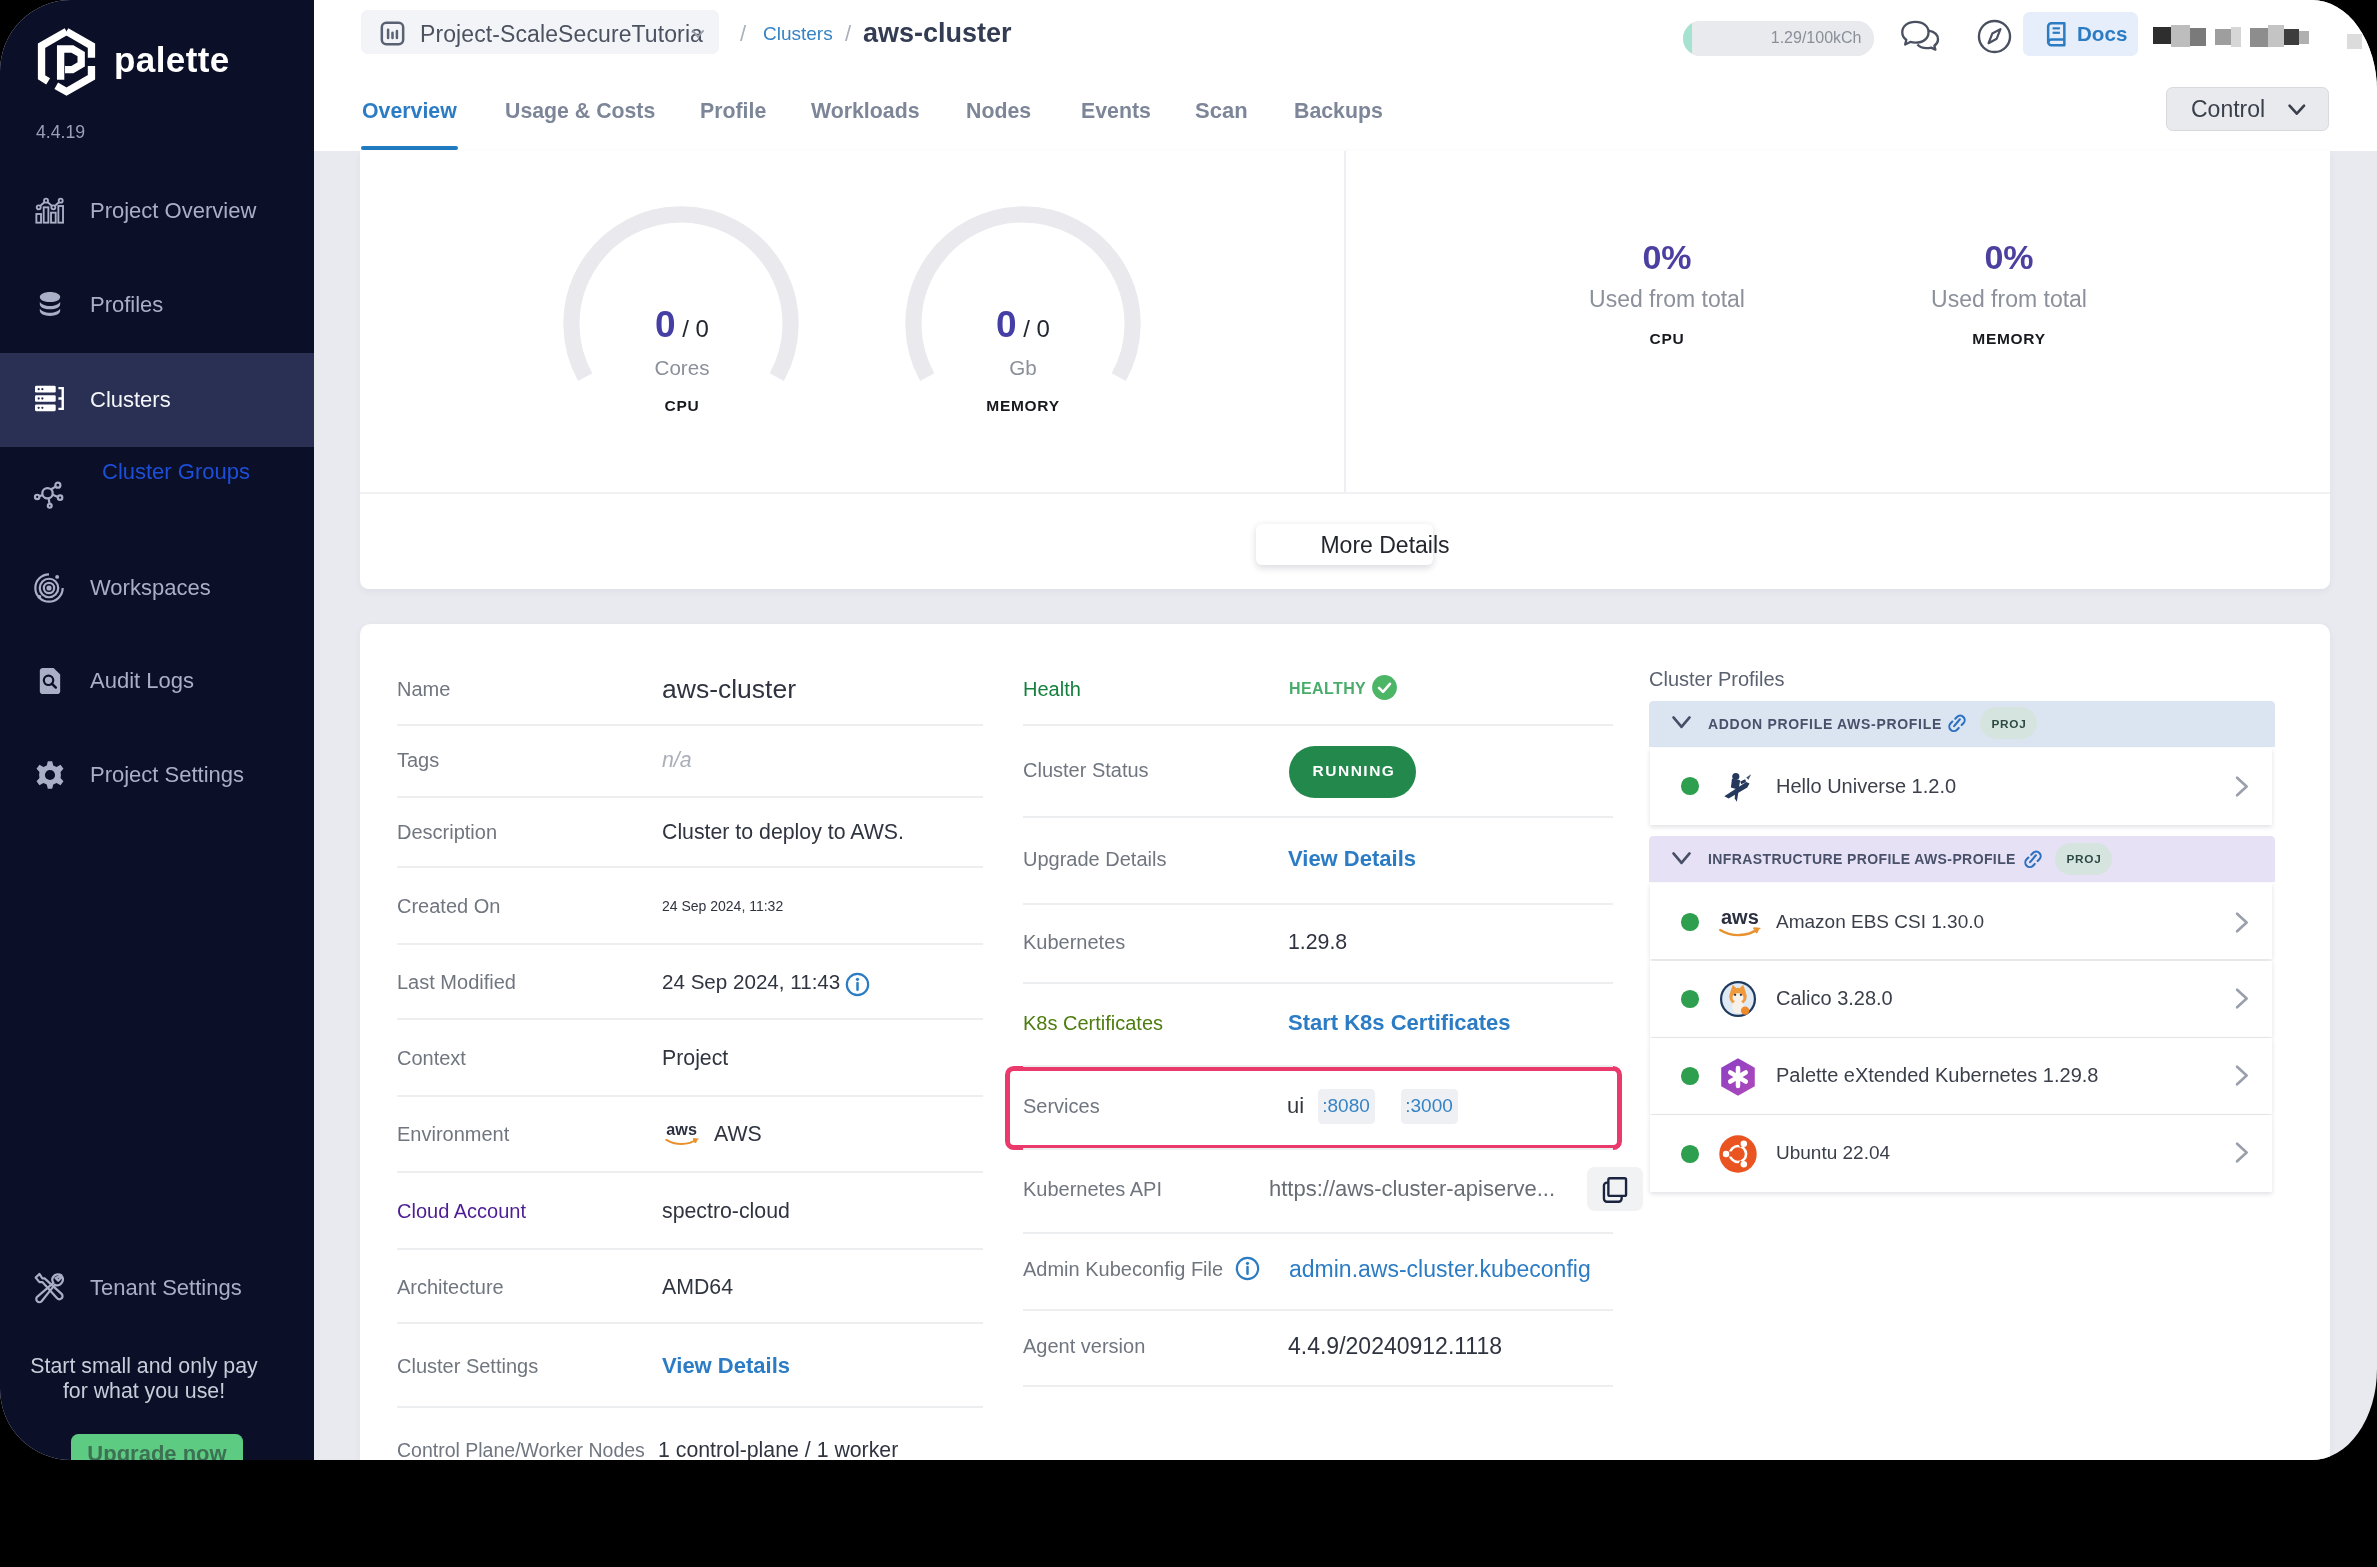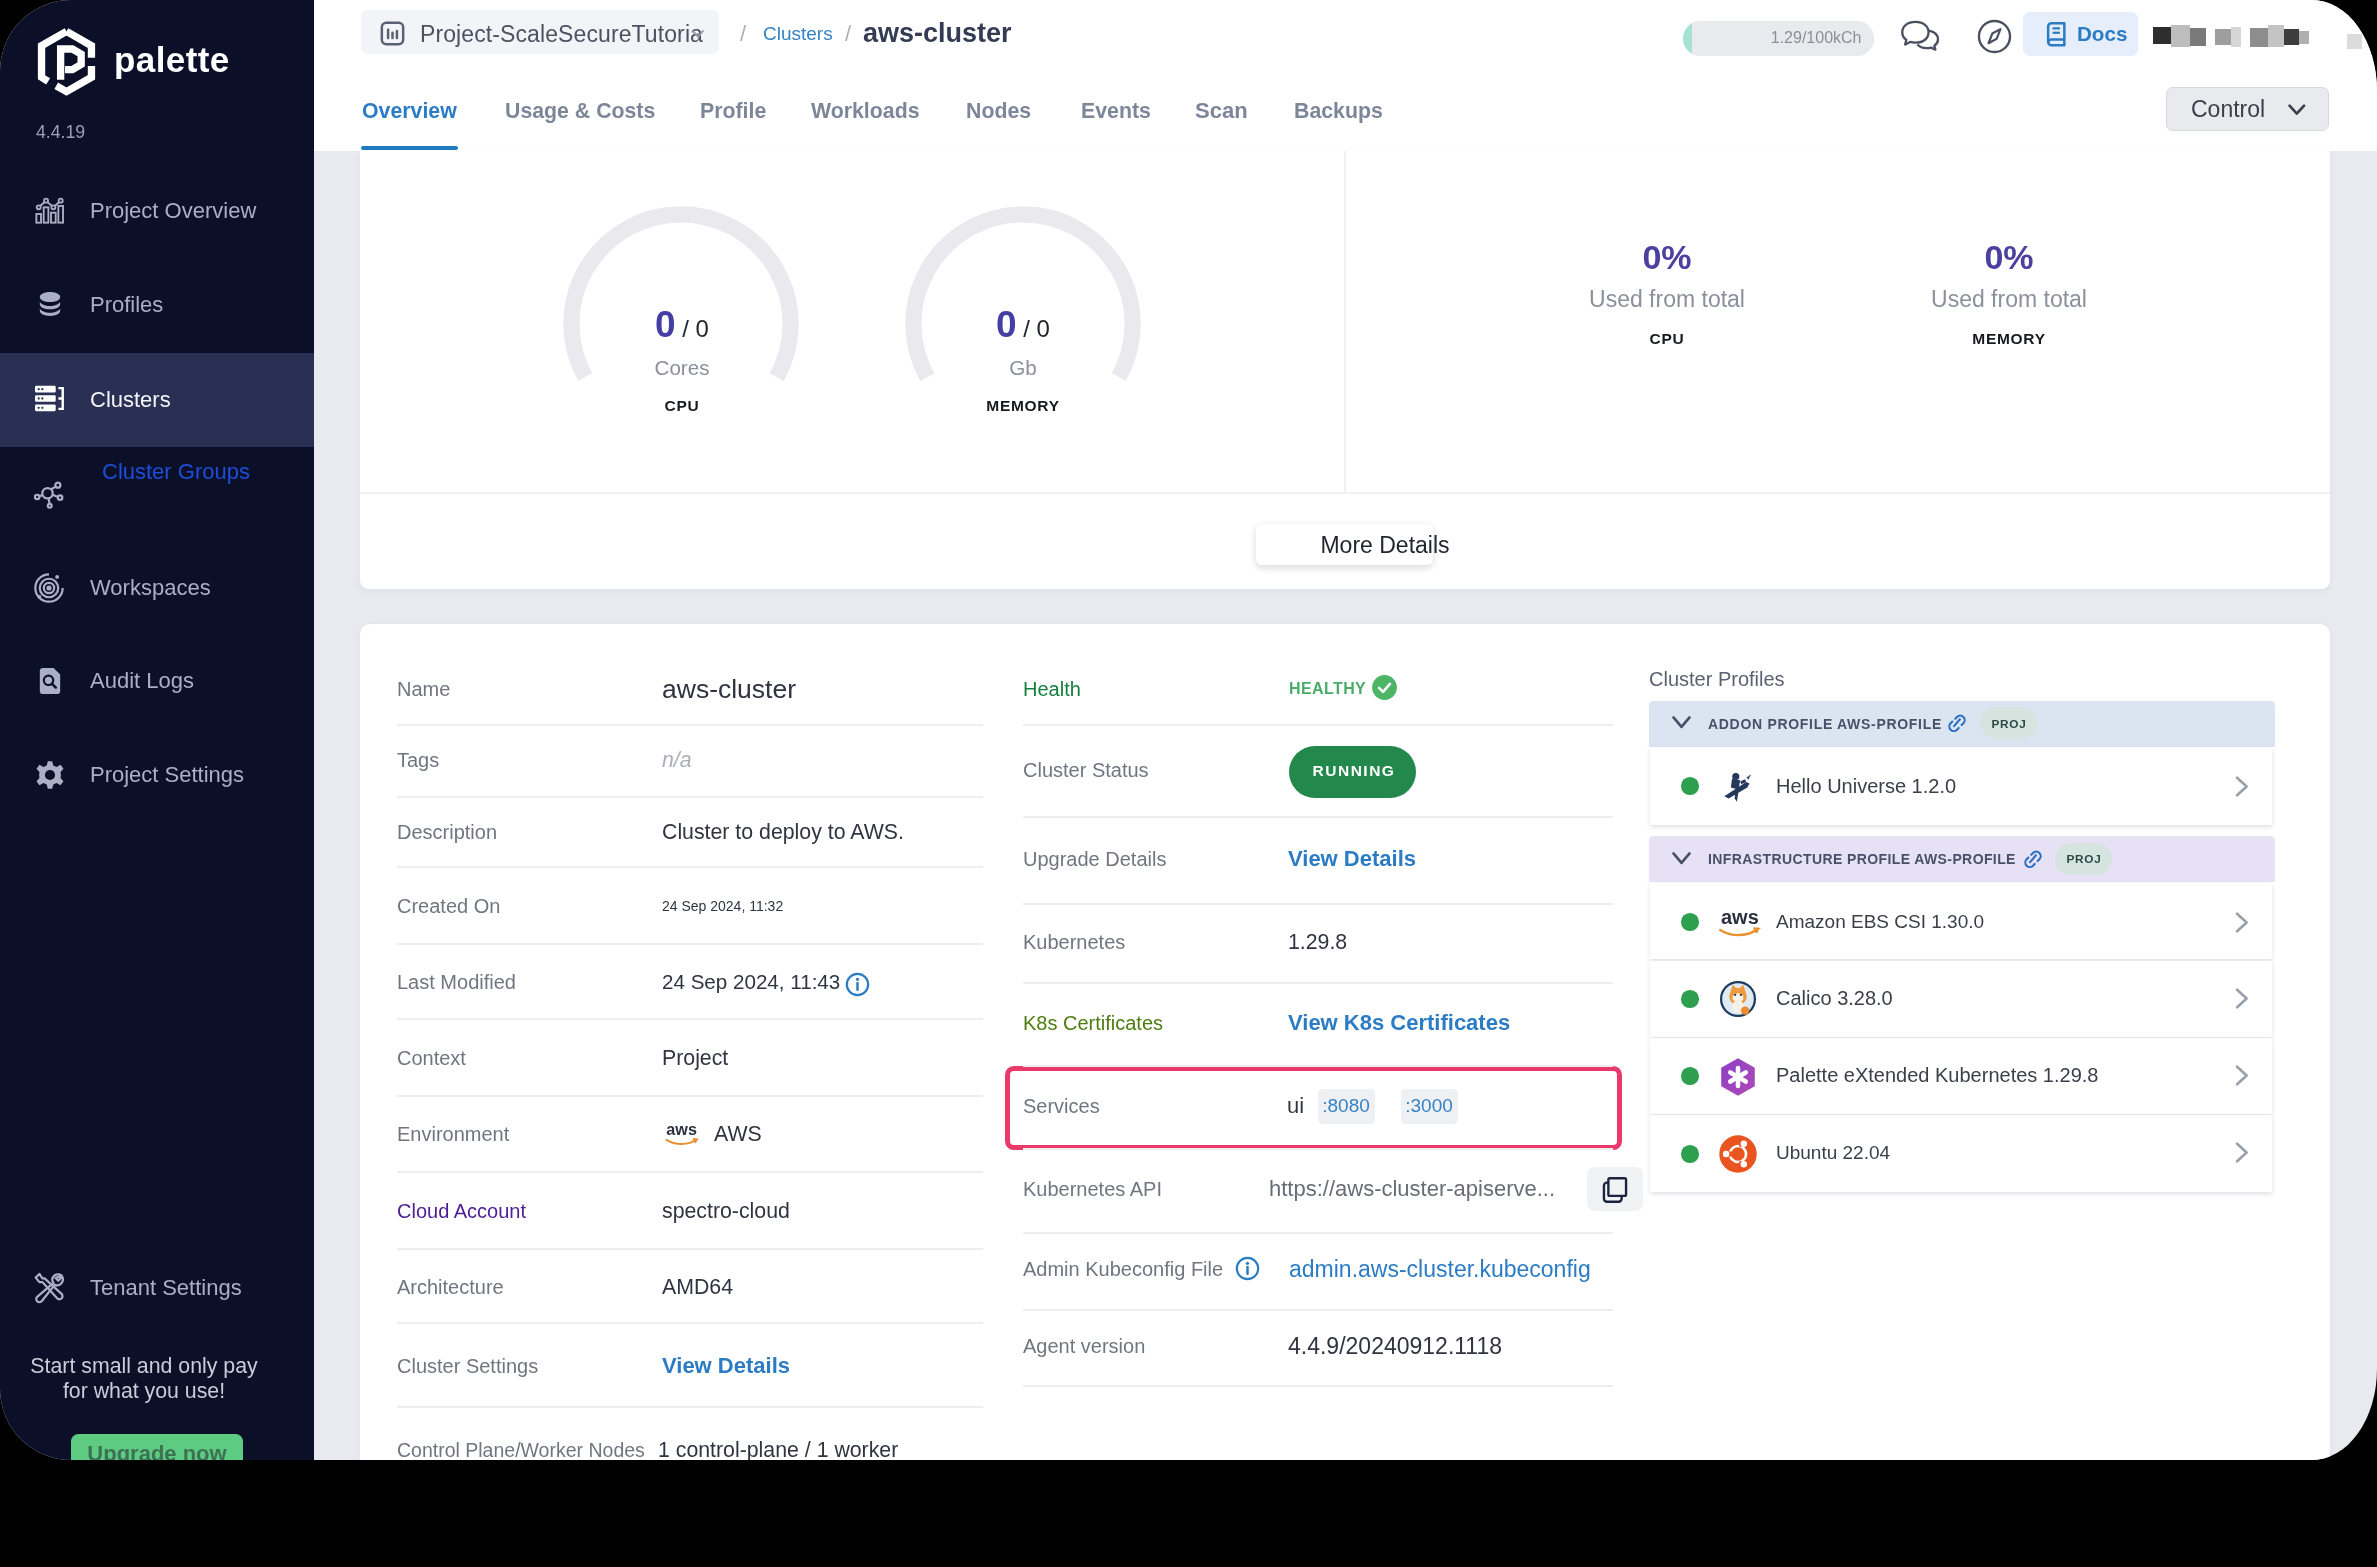--- a/index.html
+++ b/index.html
@@ -175,21 +175,21 @@
 
   <div class="ct" style="left:1289px;top:689px;font-size:16px;font-weight:bold;color:#49ac6b;letter-spacing:0.4px;">HEALTHY</div>
   <svg class="abs" style="left:1371px;top:674px;" width="27" height="27" viewBox="0 0 37 37">
     <circle cx="18.5" cy="18.5" r="17" fill="#4cb566"></circle>
     <polyline points="11,19 16.5,24.5 26,13.5" fill="none" stroke="#fff" stroke-width="3.6" stroke-linecap="round" stroke-linejoin="round"></polyline>
   </svg>
   <div class="abs" style="left:1289px;top:746px;width:127px;height:52px;background:#23884c;border-radius:26px;"></div>
   <div class="ctr" style="left:1354px;top:771px;font-size:15.5px;font-weight:bold;color:#fff;letter-spacing:1.5px;">RUNNING</div>
   <div class="ct" style="left:1288px;top:859px;font-size:22px;color:#2b7cc5;font-weight:bold;">View Details</div>
   <div class="ct" style="left:1288px;top:942px;font-size:21.3px;color:#2f3440;">1.29.8</div>
-  <div class="ct" style="left:1288px;top:1023px;font-size:22px;color:#2b7cc5;font-weight:bold;">View K8s Certificates</div>
+  <div class="ct" style="left:1288px;top:1023px;font-size:22px;color:#2b7cc5;font-weight:bold;">Start K8s Certificates</div>
 
   <div class="ct" style="left:1287px;top:1106px;font-size:22px;color:#33383f;">ui</div>
   <div class="abs" style="left:1318px;top:1089px;width:57px;height:35px;background:#eef0f3;border-radius:4.4px;"></div>
   <div class="ctr" style="left:1346px;top:1106px;font-size:19px;color:#3583c5;">:8080</div>
   <div class="abs" style="left:1401px;top:1089px;width:57px;height:35px;background:#eef0f3;border-radius:4.4px;"></div>
   <div class="ctr" style="left:1429px;top:1106px;font-size:19px;color:#3583c5;">:3000</div>
 
   <div class="abs" style="left:1005px;top:1066px;width:617px;height:84px;border:5.2px solid #ea3a6b;border-radius:8.8px;box-sizing:border-box;"></div>
 
   <div class="ct" style="left:1269px;top:1189px;font-size:22px;color:#686d75;">https://aws-cluster-apiserve...</div>

